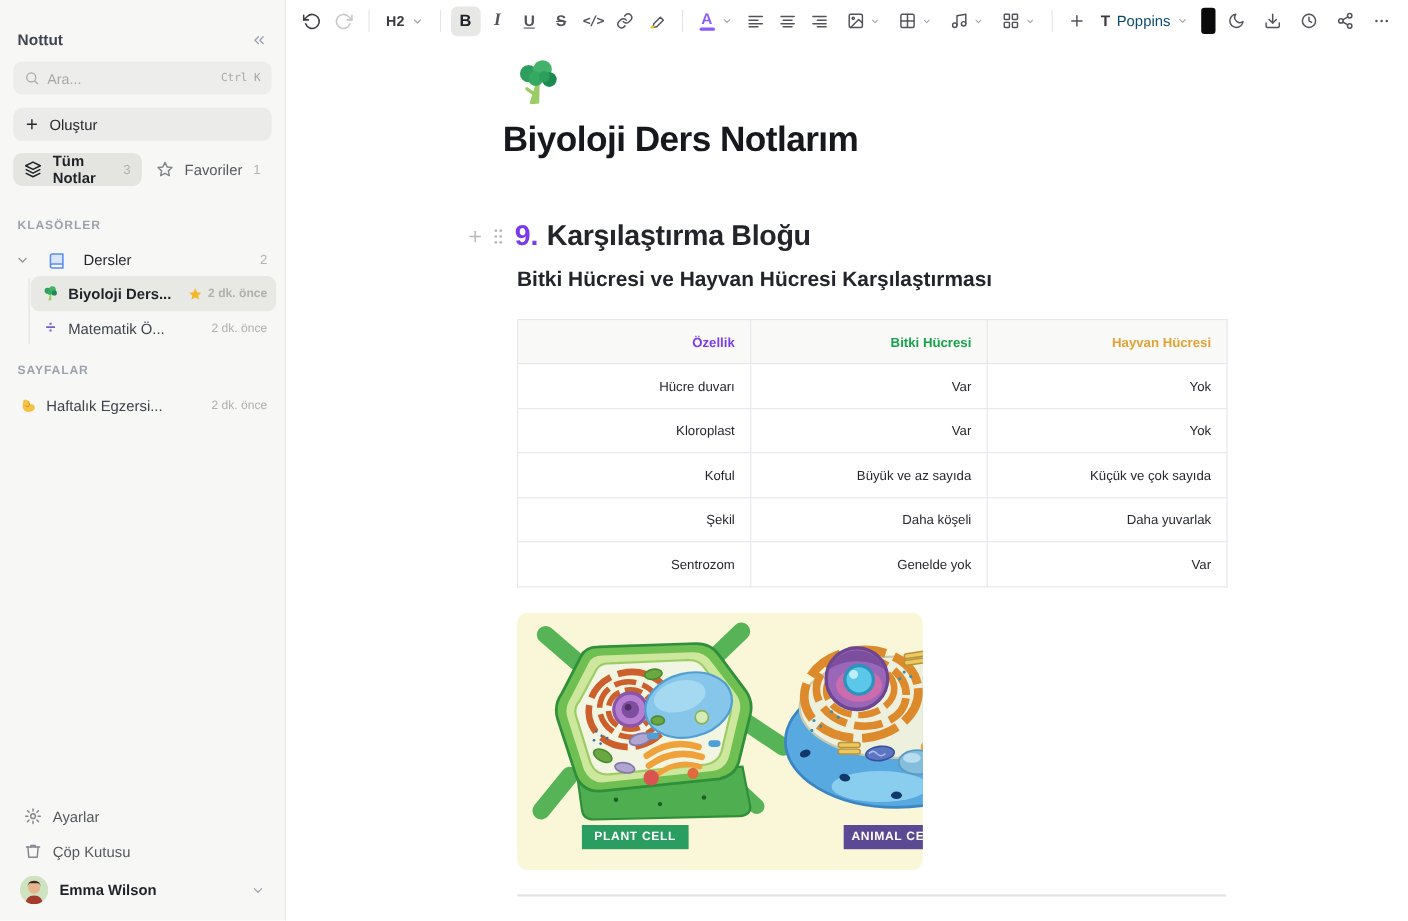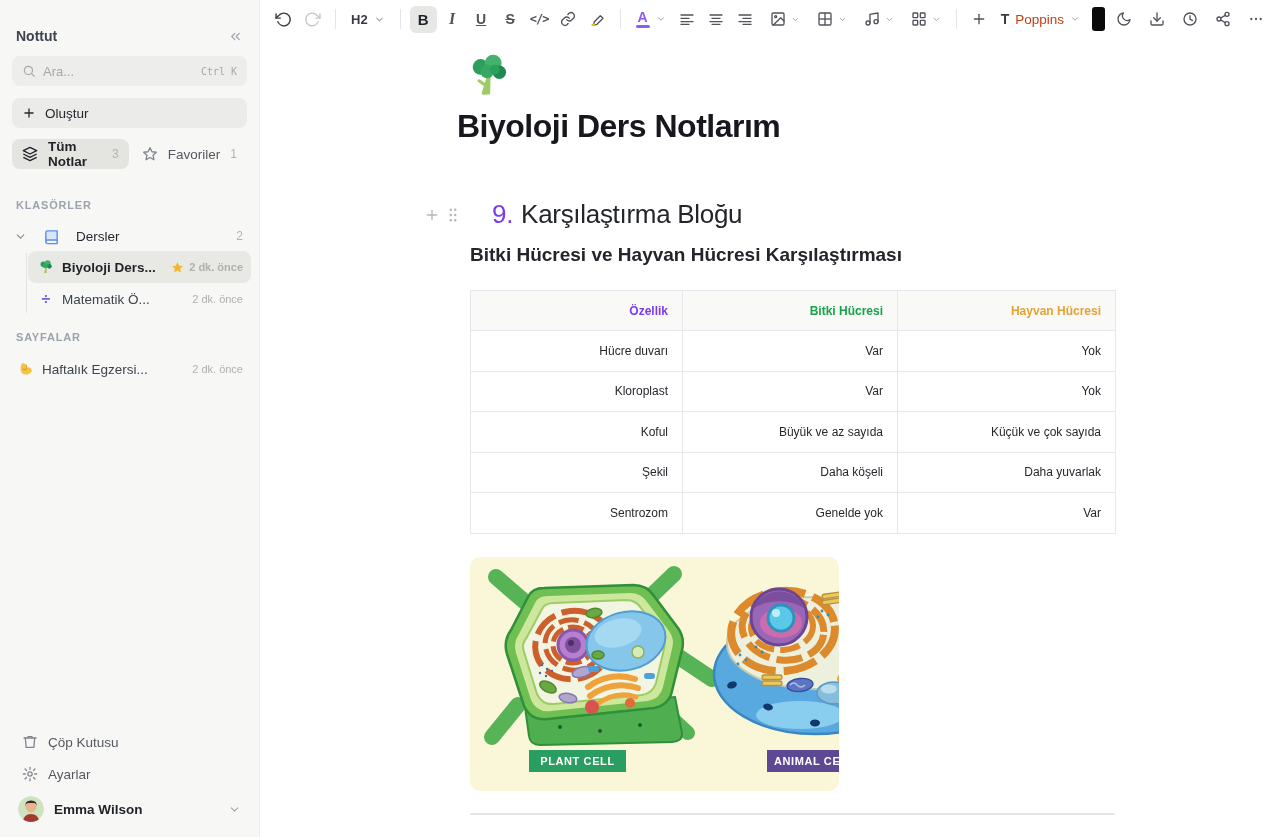--- a/index.html
+++ b/index.html
@@ -57,21 +57,21 @@
   .tb-right { margin-left:auto; display:flex; align-items:center; gap:6px; }
 
   
   .content { flex:1; overflow:hidden; padding:14px 0 0 210px; position:relative; }
   .doc-emoji { width:46px; height:46px; margin-left:-4px; cursor:pointer; }
   .doc-title { margin-top:10px; margin-left:-13px; font-size:32px; font-weight:800; color:#16181d; letter-spacing:-.5px; }
   .section-row { margin-top:54px; display:flex; align-items:center; }
   .hov { color:#b6b6ba; display:flex; align-items:center; cursor:pointer; }
   .hov.plus { margin-left:-46px; }
   .hov.grip { margin-left:7px; margin-right:9px; }
-  .section-heading { font-size:26px; font-weight:400; color:#23252b; letter-spacing:-.3px;margin-left:24px; }
+  .section-heading { font-size:26px; font-weight:700; color:#23252b; letter-spacing:-.3px; }
   .section-heading .num { color:#7c3aed; margin-right:8px; }
   .subtitle { margin-top:14px; font-size:19px; font-weight:800; color:#23252b; }
 
   table.cmp { margin-top:24px; border-collapse:collapse; width:645px; table-layout:fixed; }
   table.cmp th, table.cmp td { border:1px solid #e5e7eb; text-align:right; padding:0 14px; font-size:12px; height:40px; }
   table.cmp th { background:#f9f9f7; font-weight:700; height:40px; }
   table.cmp td { color:#26282e; height:40.5px; font-weight:400; }
   col.c1 { width:212px; } col.c2 { width:215px; } col.c3 { width:218px; }
   .th-purple { color:#7c3aed; } .th-green { color:#16a34a; } .th-orange { color:#e2a234; }
 
@@ -200,36 +200,36 @@
             </svg>
         </span>
         <span>Haftalık Egzersi...</span>
         <span class="kid-time">2 dk. önce</span>
       </div>
     </div>
 
     <div class="sb-bottom">
       <div class="sb-item">
         <span style="display:flex;color:#83878d;">
+          <svg width="16" height="16" viewBox="0 0 24 24" fill="none" stroke="currentColor" stroke-width="2" stroke-linecap="round">
+              <circle cx="12" cy="12" r="3.2"></circle>
+              <path d="M12 2v3M12 19v3M2 12h3M19 12h3M4.6 4.6l2.1 2.1M17.3 17.3l2.1 2.1M19.4 4.6l-2.1 2.1M6.7 17.3l-2.1 2.1"></path>
+            </svg>
+        </span>
+        <span>Ayarlar</span>
+      </div>
+      <div class="sb-item">
+        <span style="display:flex;color:#83878d;">
           <svg width="16" height="16" viewBox="0 0 24 24" fill="none" stroke="currentColor" stroke-width="2" stroke-linecap="round" stroke-linejoin="round">
               <polyline points="3 6 21 6"></polyline>
               <path d="M19 6l-1.2 14H6.2L5 6"></path>
               <path d="M9 6V4h6v2"></path>
             </svg>
         </span>
         <span>Çöp Kutusu</span>
-      </div>
-      <div class="sb-item">
-        <span style="display:flex;color:#83878d;">
-          <svg width="16" height="16" viewBox="0 0 24 24" fill="none" stroke="currentColor" stroke-width="2" stroke-linecap="round">
-              <circle cx="12" cy="12" r="3.2"></circle>
-              <path d="M12 2v3M12 19v3M2 12h3M19 12h3M4.6 4.6l2.1 2.1M17.3 17.3l2.1 2.1M19.4 4.6l-2.1 2.1M6.7 17.3l-2.1 2.1"></path>
-            </svg>
-        </span>
-        <span>Ayarlar</span>
       </div>
       <div class="user-row">
         <span class="avatar">
           <svg width="26" height="26" viewBox="0 0 26 26">
               <circle cx="13" cy="13" r="13" fill="#cfe3c0"></circle>
               <path d="M5 27 Q5 18 13 18 Q21 18 21 27 Z" fill="#a33b2e"></path>
               <circle cx="13" cy="11" r="5.4" fill="#e8b48c"></circle>
               <path d="M7.2 11 Q6.8 4.5 13 4.6 Q19.2 4.5 18.8 11 Q18.9 7.8 16.5 7 L9.5 7 Q7.1 7.8 7.2 11 Z" fill="#3a2a23"></path>
             </svg>
         </span>
@@ -390,21 +390,21 @@
       </span>
       <span class="tb-sep"></span>
       <span class="tb-btn">
         <svg width="16" height="16" viewBox="0 0 24 24" fill="none" stroke="currentColor" stroke-width="2" stroke-linecap="round">
             <line x1="12" y1="5" x2="12" y2="19"></line>
             <line x1="5" y1="12" x2="19" y2="12"></line>
           </svg>
       </span>
       <span class="tb-select">
         <span class="tb-text">T</span>
-        <span class="lbl" style="font-weight:500;font-size:13.5px;color:#c2410c;">Poppins</span>
+        <span class="lbl" style="font-weight:500;font-size:13.5px;color:#0c4a6e;">Poppins</span>
         <span class="chev">
             <svg width="10" height="10" viewBox="0 0 24 24" fill="none" stroke="currentColor" stroke-width="2.4" stroke-linecap="round" stroke-linejoin="round">
               <polyline points="6 9 12 15 18 9"></polyline>
             </svg>
           </span>
       </span>
       <span class="swatch"></span>
 
       <span class="tb-right">
         <span class="tb-btn">

